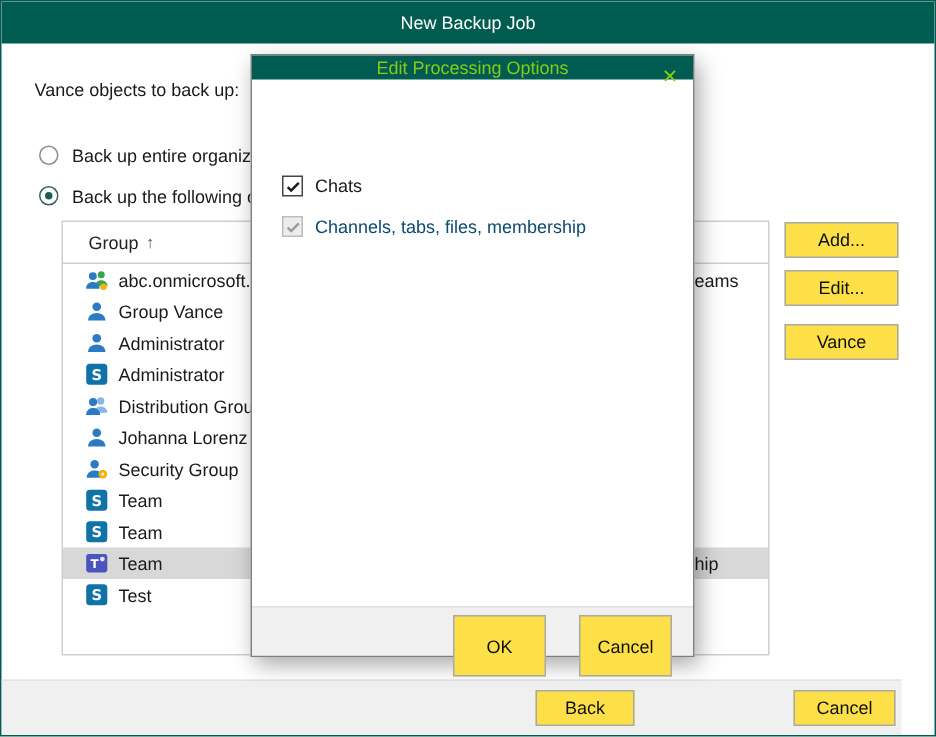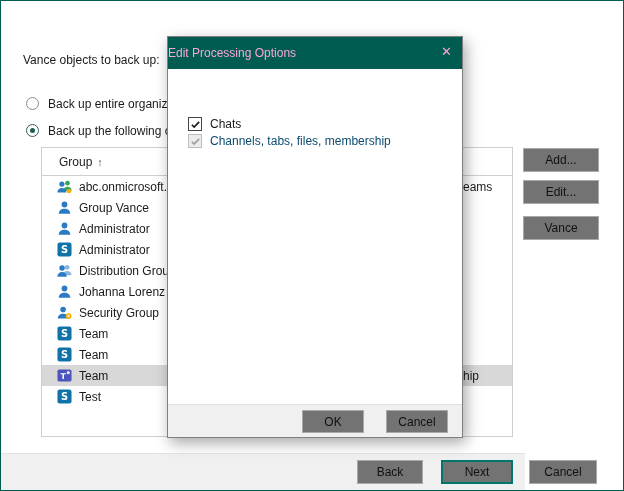--- a/index.html
+++ b/index.html
@@ -21,47 +21,50 @@
 
   .table{position:absolute;left:40px;top:146px;width:472px;height:290px;border:1px solid #cfcfcf;background:#fff}
   .thead{height:28px;border-bottom:1px solid #cfcfcf;display:flex;align-items:center;padding-left:17px;gap:5px;color:#222}
   .sort{color:#555;font-size:11px}
   .trow{height:21px;display:flex;align-items:center;padding-left:15px;position:relative;white-space:nowrap}
   .trow.selected{background:#d8d8d8}
   .icon{width:15px;height:15px;margin-right:7px;display:inline-flex;flex:0 0 auto}
   .icon svg{width:100%;height:100%}
   .tail{position:absolute;left:421px;top:50%;transform:translateY(-50%)}
 
-  .btn{position:absolute;height:24px;background:#737373;border:1px solid #a9a9a9;
+  .btn{position:absolute;height:24px;background:#fde047;border:1px solid #a9a9a9;
        font-family:inherit;font-size:12px;color:#111;cursor:default;padding:0;text-align:center}
   .side{left:522px;width:76px}
 
-  .footer{position:absolute;left:0;top:452px;width:524px;height:39px;background:#f0f0f0;border-top:1px solid #e3e3e3}
+  .footer{position:absolute;left:0;top:452px;width:600px;height:39px;background:#f0f0f0;border-top:1px solid #e3e3e3}
   .footer .btn{top:6px}
   .btn.focused{border:1px solid #00776a;box-shadow:inset 0 0 0 1px #00776a}
 
   .modal{position:absolute;left:166px;top:35px;width:296px;height:402px;background:#fff;border:1px solid #7f7f7f;
          box-shadow:3px 5px 14px rgba(0,0,0,.35);z-index:10}
-  .modal-titlebar{height:32px;background:var(--teal);color:#f9a8d4;display:flex;align-items:center;justify-content:flex-start;position:relative}
+  .modal-titlebar{height:16px;background:var(--teal);color:#84cc16;display:flex;align-items:center;justify-content:center;position:relative}
   .close{position:absolute;right:10px;top:0;height:28px;display:flex;align-items:center;font-size:13px;font-weight:bold}
   .prompt{position:absolute;left:18px;top:46px;white-space:nowrap}
-  #cb-list{position:absolute;left:20px;top:79px;display:flex;flex-direction:column;gap:1px}
+  #cb-list{position:absolute;left:20px;top:79px;display:flex;flex-direction:column;gap:11px}
   .cbrow{display:flex;align-items:center;gap:8px;height:16px;white-space:nowrap}
   .cb{width:14px;height:14px;border:1px solid #454545;background:#fff;display:flex;align-items:center;justify-content:center;color:#1a1a1a;flex:0 0 auto}
   .cb svg{width:11px;height:11px}
   .cbrow.disabled .cb{background:#ececec;border-color:#bdbdbd;color:#9b9b9b}
   .cbrow.disabled .cblabel{color:#0c4a6e}
   .modal-footer{position:absolute;left:0;bottom:0;width:100%;height:33px;background:#f0f0f0;border-top:1px solid #e0e0e0}
-  .modal-footer .btn{top:5px;height:23px}
+  .modal-footer .btn{top:5px;height:41px}
 </style>
 </head>
 <body>
 
 <div class="window">
 
+  <div class="titlebar">
+    <span>New Backup Job</span>
+  </div>
 
   <div class="heading">Vance objects to back up:</div>
 
   <div class="radio-row" style="top:95px">
     <span class="radio"></span>
     <span>Back up entire organization</span>
   </div>
   <div class="radio-row" style="top:122px">
     <span class="radio checked"></span>
     <span>Back up the following objects:</span>
@@ -194,21 +197,20 @@
         </div>
       </div>
   </div>
 
   <button class="btn side" style="top:147px">Add...</button>
   <button class="btn side" style="top:179px">Edit...</button>
   <button class="btn side" style="top:215px">Vance</button>
 
   <div class="footer">
     <button class="btn" style="left:356px;width:66px">Back</button>
-    <button class="btn focused" style="left:440px;width:72px">Next</button>
     <button class="btn" style="left:528px;width:68px">Cancel</button>
   </div>
 
   <div class="modal">
     <div class="modal-titlebar">
       <span>Edit Processing Options</span>
       <span class="close">✕</span>
     </div>
     <div id="cb-list">
         <div class="cbrow">

